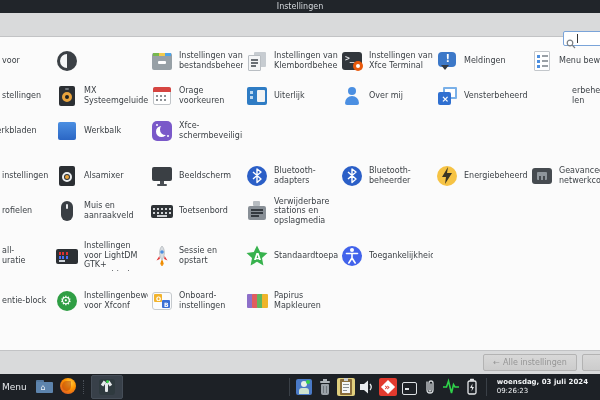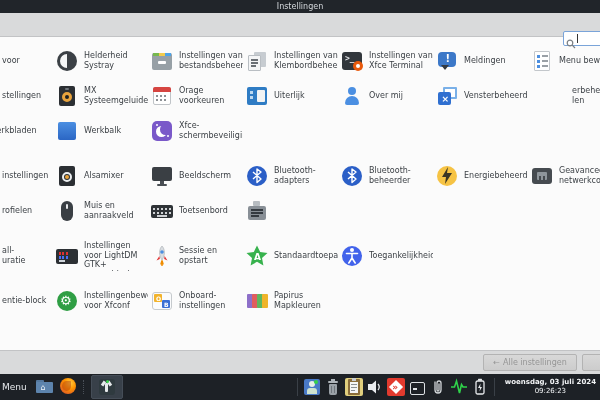--- a/index.html
+++ b/index.html
@@ -41,21 +41,21 @@
            display:flex;align-items:center;}
   .menu-label{color:#e4e7ea;font-size:9px;margin:0 6px 0 2px;}
   .launcher{width:20px;height:20px;position:relative;margin:0 2px;}
   .handle{width:3px;height:14px;margin:0 2px;border-left:1px dotted #4a5058;}
   .task-active{width:30px;height:22px;background:#384049;border:1px solid #454d57;border-radius:2px;
                display:flex;align-items:center;justify-content:center;margin-left:2px;}
   .tray{display:flex;align-items:center;gap:3px;margin-left:auto;}
   .tray .slot{position:relative;width:18px;height:18px;}
   .tray .slot.hl{background:#e0cf7e;border-radius:2px;}
   .sep{width:1px;height:18px;background:#3a4047;margin:0 2px;}
-  .clock{text-align:center;color:#f2f4f6;padding:0 4px 0 5px;min-width:80px;}
+  .clock{text-align:left;color:#f2f4f6;padding:0 12px 0 5px;min-width:80px;}
   .clock .d{font-size:7px;font-weight:bold;line-height:9px;white-space:nowrap;}
   .clock .t{font-size:7px;line-height:9px;}
 </style>
 </head>
 <body>
 
 <div class="screen">
 
   <div class="titlebar">
     <span class="t">Instellingen</span>
@@ -77,21 +77,20 @@
     <div class="gridwrap">
         <div class="group">
           <div class="item">
             <span class="lbl frag">voor</span>
           </div>
           <div class="item">
             <span class="ic">
               <i style="left:2px;top:2px;width:20px;height:20px;background:#3b4045;border-radius:50%"></i>
               <i style="left:5px;top:5px;width:7px;height:14px;background:#f5f6f7;border-radius:7px 0 0 7px"></i>
             </span>
-            <span class="lbl">Helderheid Systray</span>
           </div>
           <div class="item">
             <span class="ic">
               <i style="left:2px;top:4px;width:20px;height:17px;background:#97a0a6;border-radius:2px"></i>
               <i style="left:3px;top:4px;width:6px;height:3px;background:#76b84e"></i>
               <i style="left:9px;top:4px;width:6px;height:3px;background:#f2cb4e"></i>
               <i style="left:15px;top:4px;width:6px;height:3px;background:#4da3e8"></i>
               <i style="left:8px;top:12px;width:8px;height:3px;background:#fff;border-radius:1px"></i>
             </span>
             <span class="lbl">Instellingen van bestandsbeheerder</span>
@@ -284,20 +283,21 @@
             <span class="lbl">Toetsenbord</span>
           </div>
           <div class="item">
             <span class="ic">
               <i style="left:8px;top:2px;width:7px;height:5px;background:#b7bcc1;border-radius:1px"></i>
               <i style="left:3px;top:7px;width:18px;height:14px;background:#888f96;border-radius:2px"></i>
               <i style="left:6px;top:10px;width:12px;height:2px;background:#343a40"></i>
               <i style="left:6px;top:13px;width:12px;height:2px;background:#343a40"></i>
               <i style="left:6px;top:16px;width:8px;height:2px;background:#343a40"></i>
             </span>
+            <span class="lbl">Verwijderbare stations en opslagmedia</span>
           </div>
         </div>
         <div class="group">
           <div class="item">
             <span class="lbl frag">all-
 uratie</span>
           </div>
           <div class="item">
             <span class="ic">
               <i style="left:1px;top:5px;width:22px;height:15px;background:#2c3034;border-radius:2px"></i>

